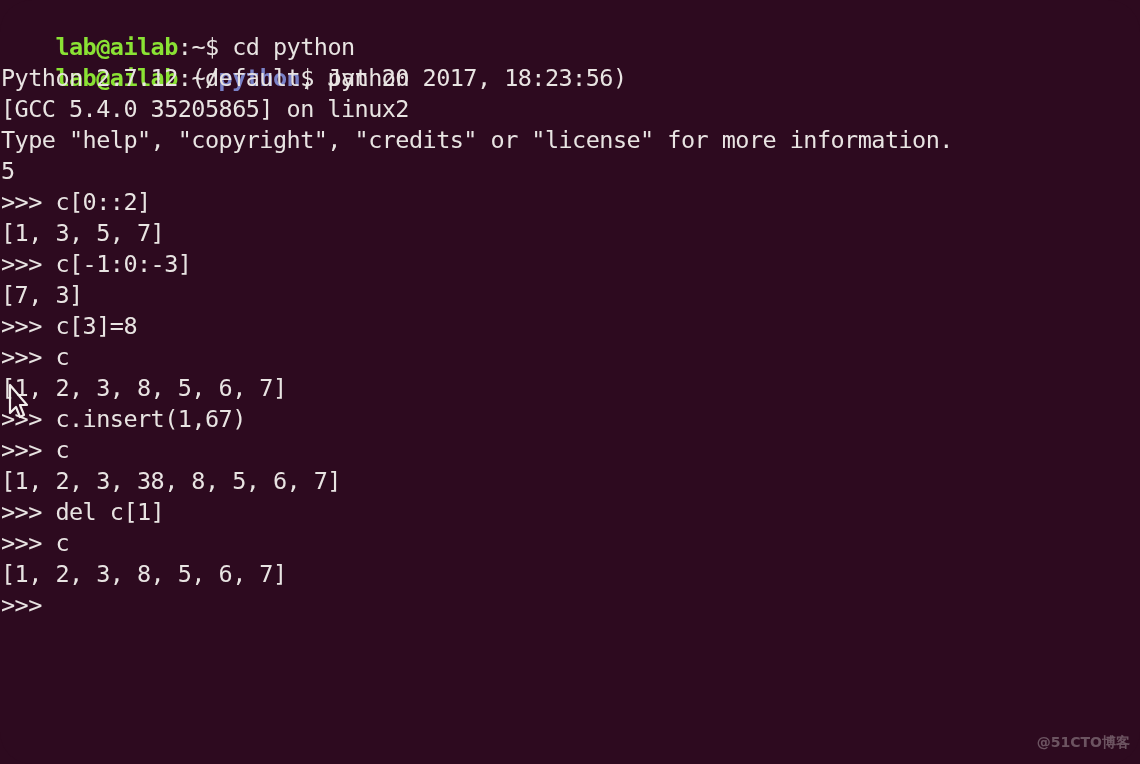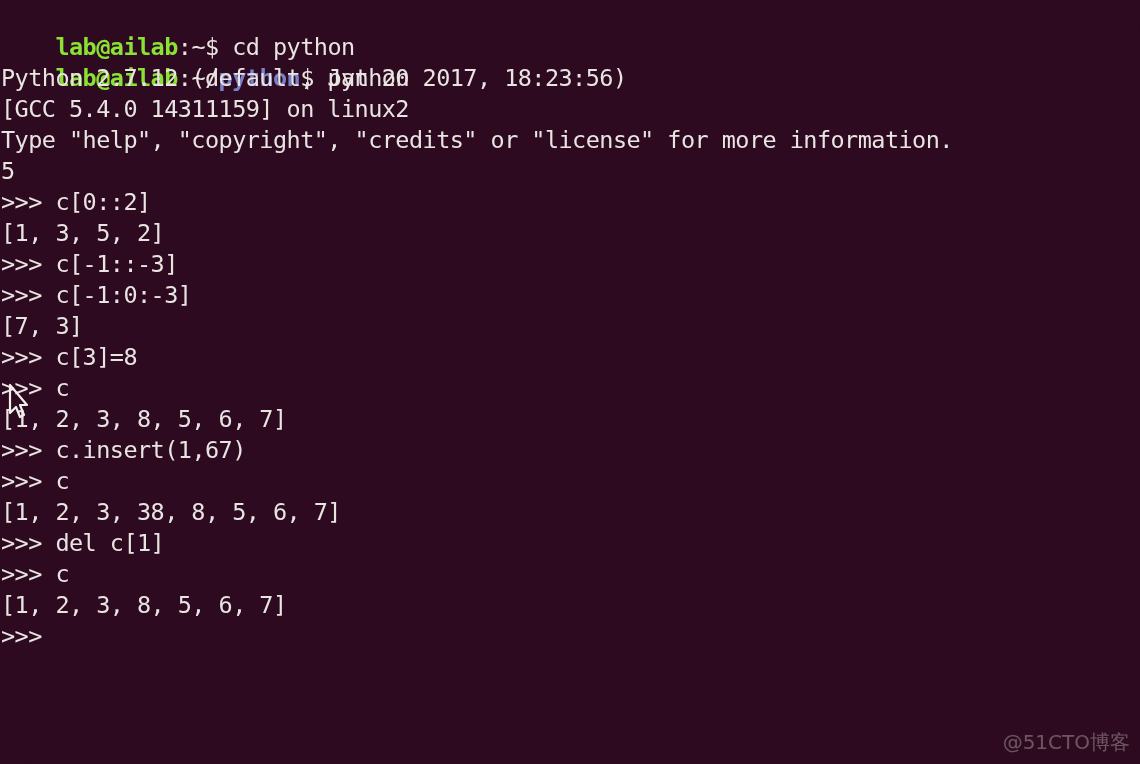--- a/index.html
+++ b/index.html
@@ -41,52 +41,52 @@
     width: 22px;
     height: 40px;
     pointer-events: none;
   }
 
   #watermark {
     position: absolute;
     right: 10px;
     bottom: 6px;
     font-family: "DejaVu Sans", "Liberation Sans", sans-serif;
-    font-size: 20px;
+    font-size: 14px;
     letter-spacing: 0;
     color: rgba(232, 228, 226, 0.34);
     white-space: pre;
+    font-weight: bold;
   }
 </style>
 </head>
 <body>
 
 <div id="terminal">
 
   <div class="line">
     <span class="seg green">lab@ailab</span><span class="seg plain">:</span><span class="seg plain">~</span><span class="seg plain">$ </span><span class="seg plain">cd python</span>
   </div>
 
   <div class="line">
     <span class="seg green">lab@ailab</span><span class="seg plain">:</span><span class="seg plain">~/</span><span class="seg blue">python</span><span class="seg plain">$ </span><span class="seg plain">python</span>
   </div>
 
   <div class="line"><span class="seg plain">Python 2.7.12 (default, Jan 20 2017, 18:23:56)</span></div>
-  <div class="line"><span class="seg plain">[GCC 5.4.0 14311159] on linux2</span></div>
+  <div class="line"><span class="seg plain">[GCC 5.4.0 35205865] on linux2</span></div>
   <div class="line"><span class="seg plain">Type "help", "copyright", "credits" or "license" for more information.</span></div>
 
 
 
   <div class="line"><span class="seg plain">5</span></div>
 
   <div class="line"><span class="seg prompt-sym">&gt;&gt;&gt; </span><span class="seg plain">c[0::2]</span></div>
 
-  <div class="line"><span class="seg plain">[1, 3, 5, 2]</span></div>
+  <div class="line"><span class="seg plain">[1, 3, 5, 7]</span></div>
 
-  <div class="line"><span class="seg prompt-sym">&gt;&gt;&gt; </span><span class="seg plain">c[-1::-3]</span></div>
 
 
   <div class="line"><span class="seg prompt-sym">&gt;&gt;&gt; </span><span class="seg plain">c[-1:0:-3]</span></div>
 
   <div class="line"><span class="seg plain">[7, 3]</span></div>
 
   <div class="line"><span class="seg prompt-sym">&gt;&gt;&gt; </span><span class="seg plain">c[3]=8</span></div>
 
   <div class="line"><span class="seg prompt-sym">&gt;&gt;&gt; </span><span class="seg plain">c</span></div>
 

